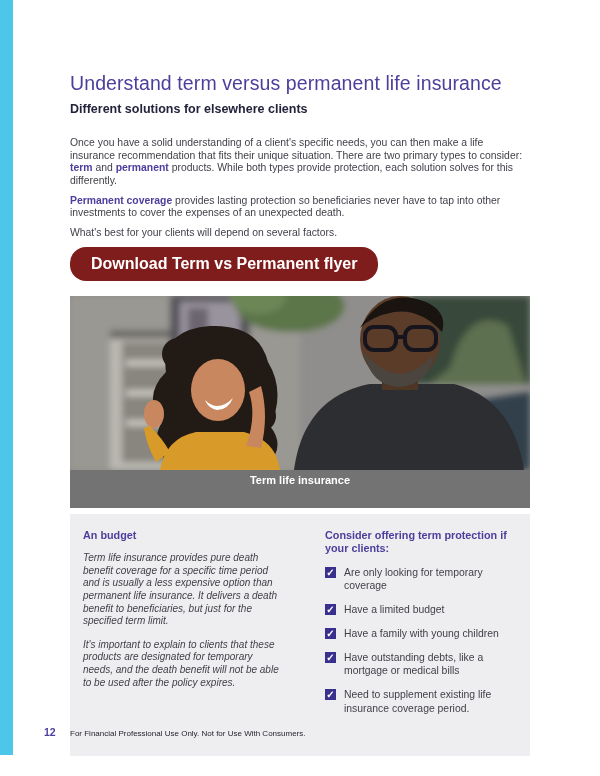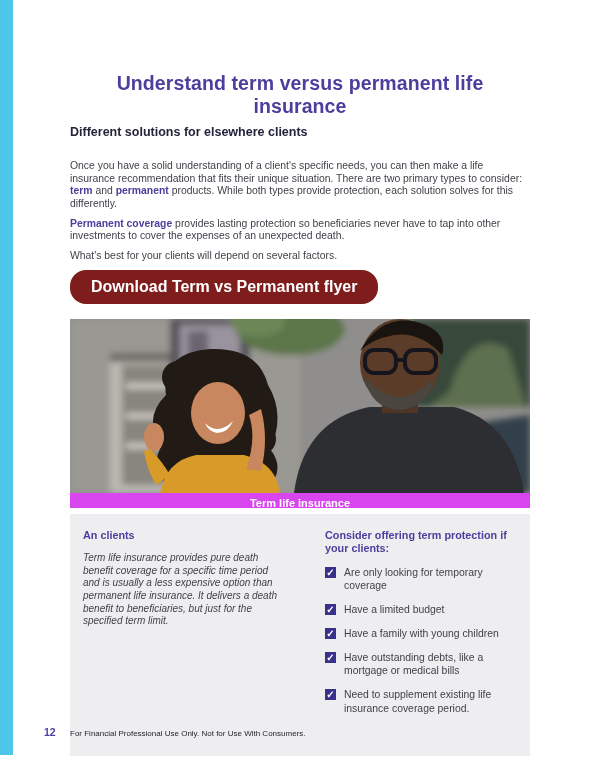--- a/index.html
+++ b/index.html
@@ -2,31 +2,31 @@
 <html><head>
 <meta charset="utf-8">
 <style>
   html,body{margin:0;padding:0;background:#fff;}
   .page{
     position:relative;width:600px;height:776px;background:#ffffff;
     font-family:"Liberation Sans",sans-serif;overflow:hidden;
   }
   .accent-bar{position:absolute;left:0;top:0;width:13px;height:755px;background:#4cc6e9;}
   .content{position:absolute;left:70px;top:72px;width:460px;}
-  .page-title{margin:0 0 7px 0;font-size:19.5px;font-weight:bold;color:#4b3e9c;letter-spacing:0.1px;text-align:center;}
+  .page-title{margin:0 0 7px 0;font-size:19.5px;font-weight:normal;color:#4b3e9c;letter-spacing:0.1px;}
   .page-subtitle{margin:0 0 21px 0;font-size:12.5px;font-weight:bold;color:#23233b;}
   .body-p{margin:0 0 7px 0;font-size:10.4px;line-height:1.22;color:#3f3f48;}
   .kw{color:#4b3e9c;font-weight:bold;}
   .cta{
     display:inline-block;background:#7f1d1d;color:#ffffff;border:none;
     font-family:inherit;font-size:16px;font-weight:bold;padding:8px 21px;border-radius:16px;cursor:pointer;
   }
   .photo-block{margin-top:15px;width:460px;}
   .photo{width:460px;height:174px;position:relative;overflow:hidden;background:#8f8e8c;}
-  .caption{height:15px;background:#d946ef;color:#ffffff;font-size:11px;font-weight:bold;
+  .caption{height:38px;background:#737373;color:#ffffff;font-size:11px;font-weight:bold;
     text-align:center;line-height:21px;}
   .panel{margin-top:6px;background:#eeeef0;display:flex;gap:24px;padding:15px 14px 30px 13px;box-sizing:border-box;width:460px;}
   .col-left{width:218px;flex:none;}
   .col-right{flex:1;min-width:0;}
   .panel-h{margin:0 0 10px 0;font-size:10.8px;font-weight:bold;color:#4b3e9c;line-height:1.25;}
   .panel-p{margin:0 17px 11px 0;font-size:10px;line-height:1.26;color:#3f3f48;font-style:italic;}
   .check-item{display:flex;gap:8px;align-items:flex-start;margin:0 0 11px 0;
     font-size:10.4px;line-height:1.26;color:#3f3f48;}
   .checkbox{flex:none;width:11px;height:11px;margin-top:1px;background:#39308e;border:1px solid #39308e;
     color:#ffffff;font-size:10px;font-weight:bold;line-height:10px;text-align:center;box-sizing:border-box;}
@@ -103,22 +103,23 @@
             <path d="M176 150 Q187 120 179 96 L191 90 Q199 120 191 152 Z" fill="#c8875e"></path>
             <ellipse cx="84" cy="118" rx="10" ry="14" fill="#c8875e"></ellipse>
             <path d="M80 130 Q92 142 100 156 L86 166 Q76 148 74 132 Z" fill="#d89a28"></path>
           </g>
         </svg>
       </div>
       <div class="caption">Term life insurance</div>
 
       <div class="panel">
         <div class="col-left">
-          <h3 class="panel-h">An clients</h3>
+          <h3 class="panel-h">An budget</h3>
           <p class="panel-p">Term life insurance provides pure death benefit coverage for a specific time period and is usually a less expensive option than permanent life insurance. It delivers a death benefit to beneficiaries, but just for the specified term limit.</p>
+          <p class="panel-p">It's important to explain to clients that these products are designated for temporary needs, and the death benefit will not be able to be used after the policy expires.</p>
         </div>
         <div class="col-right">
           <h3 class="panel-h">Consider offering term protection if your clients:</h3>
           <div class="check-item">
             <span class="checkbox">✓</span>
             <span>Are only looking for temporary coverage</span>
           </div>
           <div class="check-item">
             <span class="checkbox">✓</span>
             <span>Have a limited budget</span>

